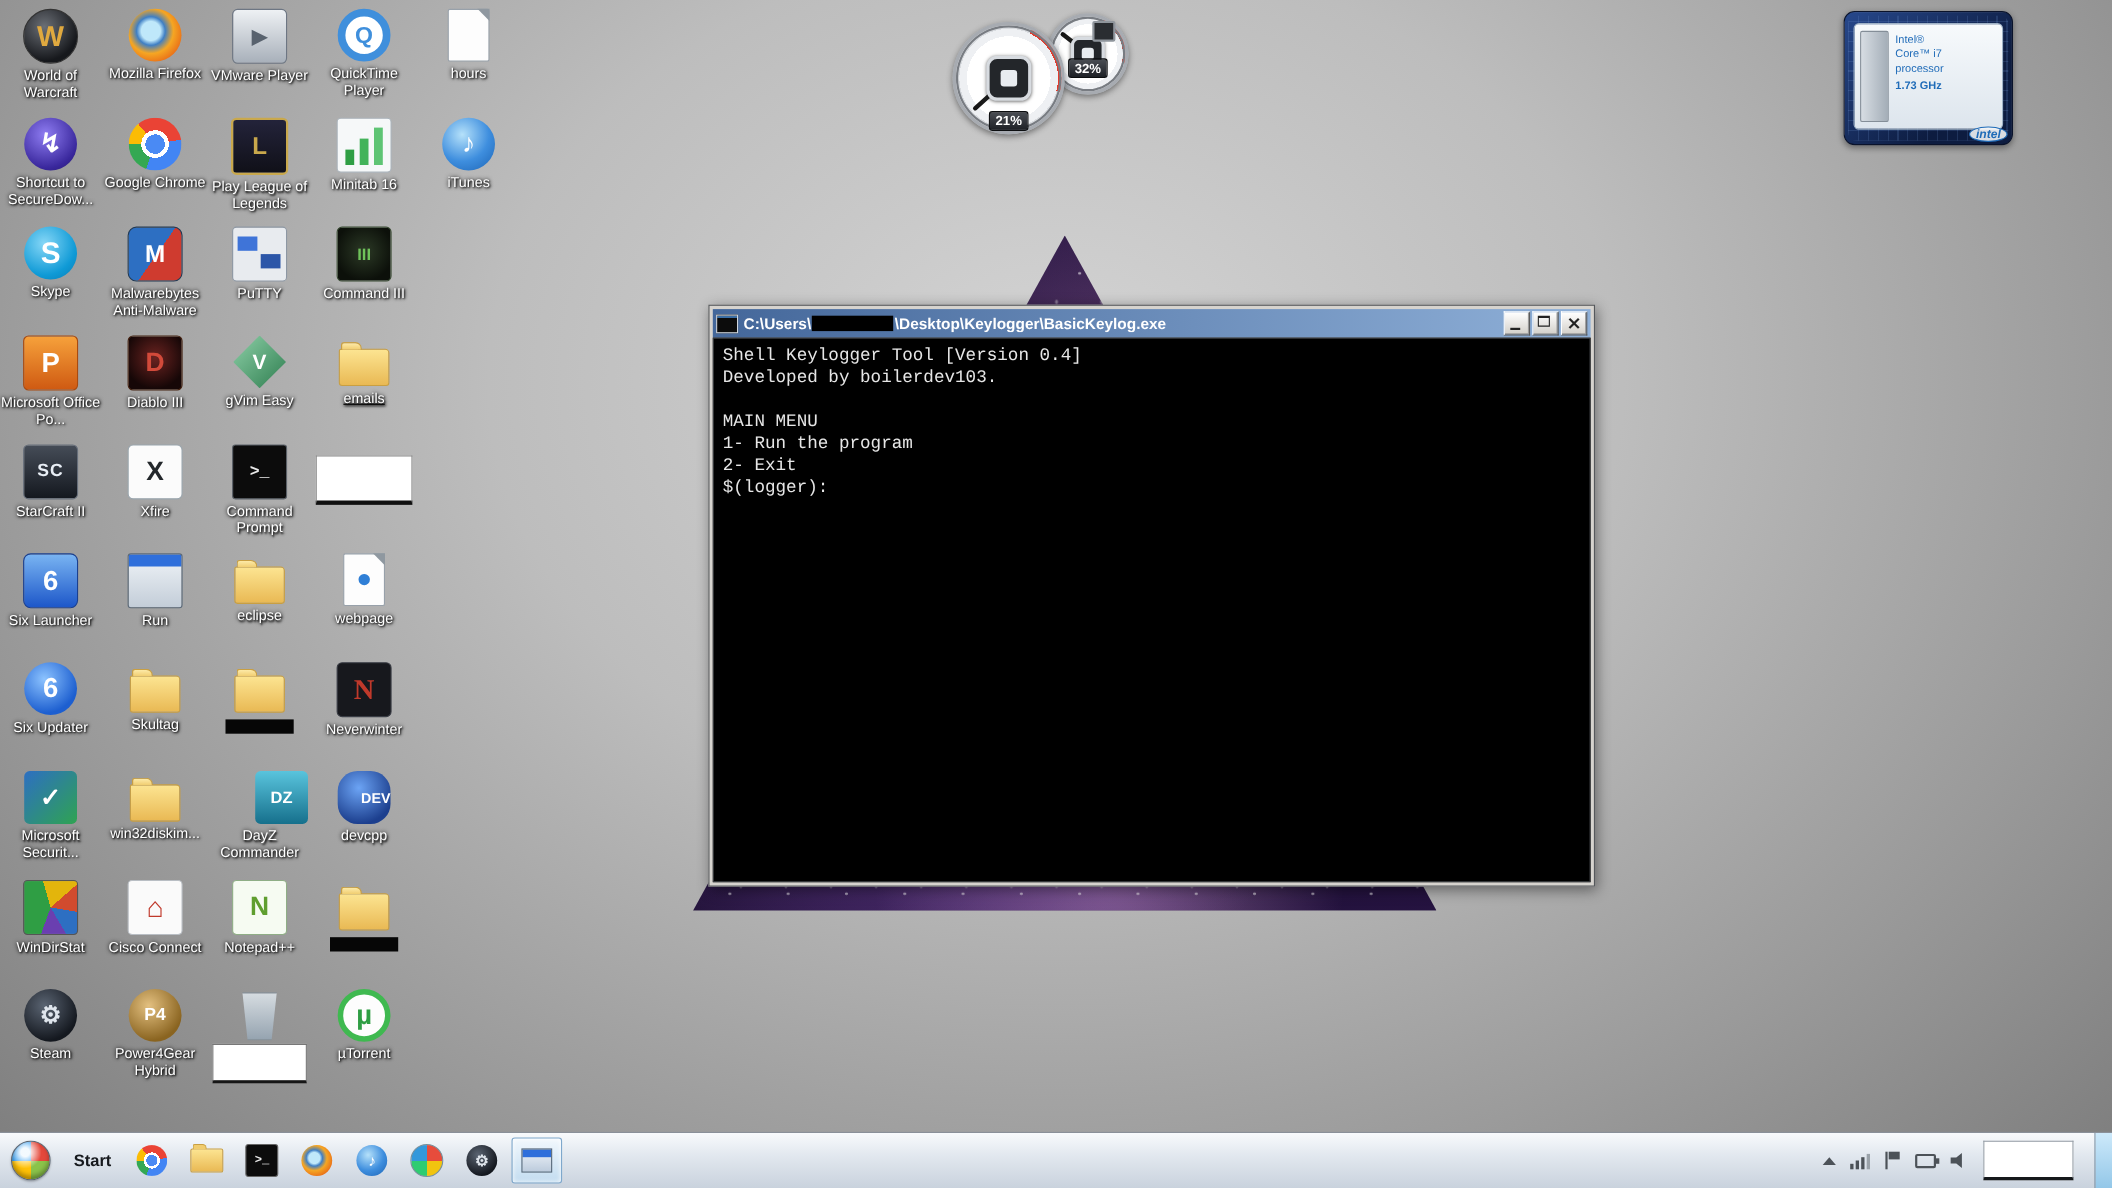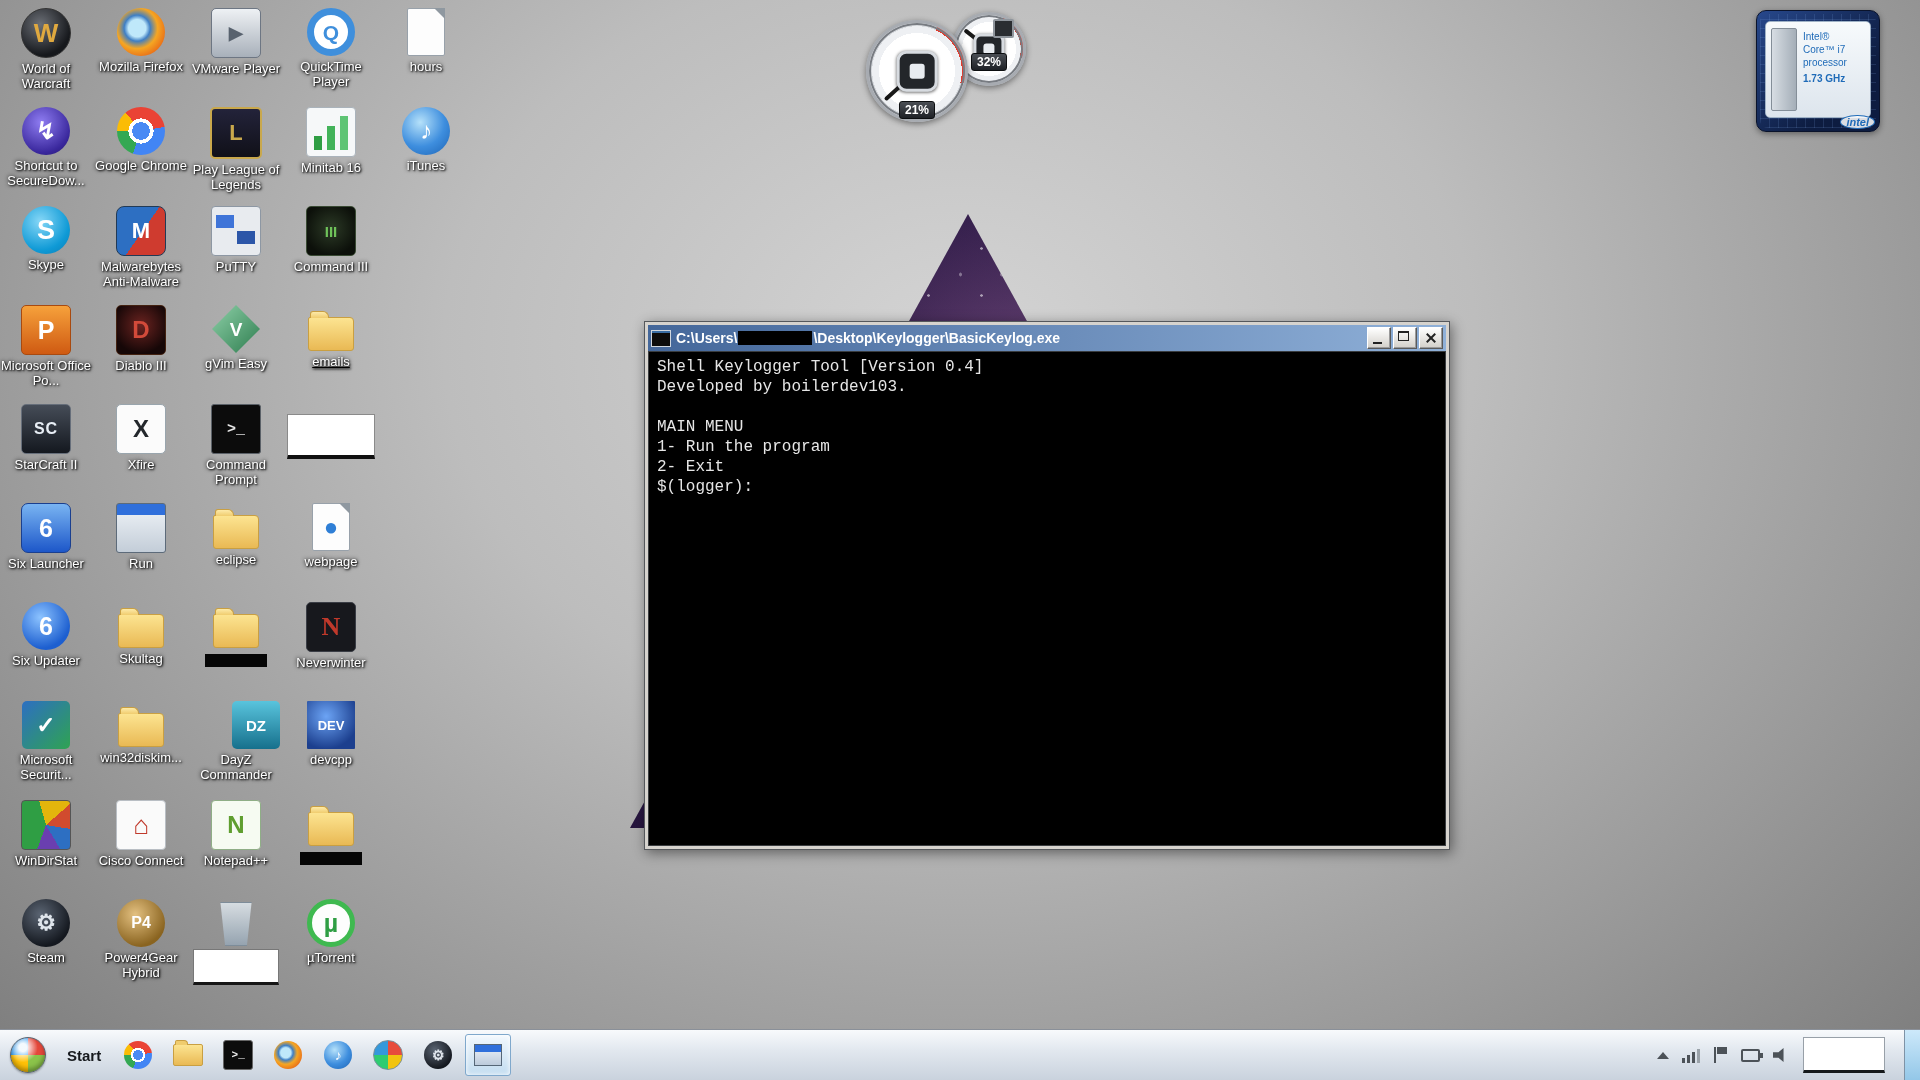--- a/index.html
+++ b/index.html
@@ -60,21 +60,21 @@
   .i-starcraft2{background:linear-gradient(#454c57,#14181f);border:1px solid #666e7a;border-radius:5px;color:#e8eef5;font-size:16px;letter-spacing:1px;}
   .i-xfire{background:#fbfbfb;border:1px solid #99a5ad;border-radius:5px;color:#23272b;font-size:24px;}
   .i-cmd{background:#0c0c0c;border:1px solid #5b6168;border-radius:3px;color:#e8e8e8;font-family:"Liberation Mono",monospace;font-size:15px;}
   .i-webpage .glyph{color:#2f7fd6;font-size:24px;}
   .i-sixlauncher{border-radius:7px;background:linear-gradient(#79b4f2,#1d57c9);color:#fff;font-size:25px;border:1px solid #1a3f8f;}
   .i-run{background:linear-gradient(#2f6fdb,#2f6fdb) 0 0/100% 11px no-repeat,linear-gradient(#f0f4f8,#c3cdd8);border:1px solid #5d6b7a;border-radius:3px;}
   .i-sixupdater{border-radius:50%;background:radial-gradient(circle at 38% 32%,#8cc3ff,#1d5fd0 70%);color:#fff;font-size:25px;}
   .i-neverwinter{background:#17181d;border:1px solid #3a3d45;border-radius:5px;color:#c0392b;font-size:26px;font-family:"Liberation Serif",serif;}
   .i-mssecurity{border-radius:5px;background:linear-gradient(135deg,#2d6fc2,#2fa352);color:#fff;font-size:23px;}
   .i-dayz{border-radius:5px;background:linear-gradient(#59c4dd,#16708c);color:#fff;font-size:15px;margin-left:40px;}
-  .i-devcpp{border-radius:1px;background:radial-gradient(circle at 40% 32%,#6ca4f5,#1c3f8e 75%);color:#fff;font-size:13px;}
+  .i-devcpp{border-radius:18px;background:radial-gradient(circle at 40% 32%,#6ca4f5,#1c3f8e 75%);color:#fff;font-size:13px;justify-content:flex-end;}
   .i-windirstat{border-radius:4px;border:1px solid #555;
       background:conic-gradient(from 200deg,#2f9e44 0 40%,#e3b50c 40% 58%,#d14b2e 58% 72%,#2d6fc2 72% 86%,#6a3fb0 86% 100%);}
   .i-cisco{background:#fafafa;border:1px solid #b9bec4;border-radius:4px;color:#c0392b;font-size:26px;}
   .i-notepadpp{background:#f6fbf2;border:1px solid #8fae86;border-radius:4px;color:#5f9e2f;font-size:24px;}
   .i-steam{border-radius:50%;background:radial-gradient(circle at 38% 32%,#5a6472,#14181f 72%);color:#dfe5ec;font-size:22px;}
   .i-power4gear{border-radius:50%;background:radial-gradient(circle at 38% 32%,#e3c080,#8a6420 72%);color:#fff;font-size:16px;}
   .i-bin{width:32px;height:42px;margin-top:3px;background:linear-gradient(rgba(232,240,246,.78),rgba(150,168,184,.78));
       border:1px solid #7d8c99;clip-path:polygon(4% 0,96% 0,82% 100%,18% 100%);}
   .i-utorrent{border-radius:50%;background:#fdfdfd;border:5px solid #3fb950;color:#2f9e44;font-size:25px;width:38px;height:38px;}
 
@@ -93,36 +93,36 @@
   .cap::after{content:"";position:absolute;inset:28%;background:#e8ecf0;border-radius:3px;}
   .gauge-badge{position:absolute;left:50%;bottom:3%;transform:translateX(-50%);z-index:4;
       background:linear-gradient(#4a4e54,#1e2126);color:#fff;font:bold 12px "Liberation Sans",sans-serif;
       padding:1px 5px;border-radius:3px;border:1px solid #0c0e10;}
   .gauge-cpu{left:866px;top:20px;width:102px;height:102px;z-index:4;}
   .gauge-ram{left:952px;top:12px;width:74px;height:74px;z-index:3;}
   .gauge-ram .gauge-badge{bottom:20%;}
   .chip-ic{position:absolute;left:56%;top:10%;width:17px;height:15px;background:#2a2d31;border:2px solid #8f959c;border-radius:2px;z-index:4;}
 
   
-  .intel{position:absolute;left:1756px;top:10px;width:122px;height:120px;border-radius:10px;z-index:3;
-      background:linear-gradient(135deg,#27488c,#0d1c40 70%);border:1px solid #0a132b;box-shadow:0 2px 6px rgba(0,0,0,.4);}
+  .intel{position:absolute;left:1676px;top:10px;width:122px;height:120px;border-radius:10px;z-index:3;
+      background:linear-gradient(135deg,#27488c,#0d1c40 70%);border:1px solid #0a132b;box-shadow:0 2px 6px rgba(0,0,0,.4);padding-left:30px;}
   .intel::before{content:"";position:absolute;inset:3px;border-radius:8px;
       background:repeating-linear-gradient(90deg,rgba(120,160,220,.18) 0 1px,transparent 1px 9px),
                  repeating-linear-gradient(0deg,rgba(120,160,220,.18) 0 1px,transparent 1px 9px);}
   .intel-panel{position:absolute;inset:10px 8px 13px 8px;background:linear-gradient(#f7fafc,#dde5ed);
       border-radius:5px;border:1px solid #9fb2c6;display:flex;gap:6px;padding:6px 5px;}
   .intel-chip{width:24px;background:linear-gradient(90deg,#d7dde3,#a4aeb8);border:1px solid #848e98;border-radius:2px;flex:none;}
   .intel-text{flex:1;font-size:10px;color:#1f6bb8;line-height:1.3;padding-top:2px;}
   .intel-text .ghz{font-weight:bold;margin-top:3px;}
   .intel-logo{position:absolute;right:4px;bottom:2px;font-style:italic;font-weight:bold;font-size:11px;color:#1f6bb8;
       border:1px solid #1f6bb8;border-radius:50%;padding:0 5px;background:rgba(255,255,255,.85);}
 
   
   .console{position:absolute;left:644px;top:277px;width:806px;height:529px;z-index:6;
-      background:#d6d3ce;border:1px solid #55585c;box-shadow:2px 3px 12px rgba(0,0,0,.45);box-sizing:border-box;padding:3px;margin-top:44px;}
+      background:#d6d3ce;border:1px solid #55585c;box-shadow:2px 3px 12px rgba(0,0,0,.45);box-sizing:border-box;padding:3px;}
   .titlebar{display:flex;align-items:center;gap:5px;padding:0 3px;height:26px;
       background:linear-gradient(90deg,#44679a,#8fb0d8);cursor:default;}
   .cmd-ic{width:18px;height:15px;background:#0c0c0c;border:1px solid #cfd6de;flex:none;
       box-shadow:inset 0 2px 0 #3a6ea5;}
   .title-text{flex:1;color:#fff;font-weight:bold;font-size:14px;white-space:nowrap;overflow:hidden;display:flex;align-items:center;}
   .title-redact{display:inline-block;width:74px;height:14px;background:#000;margin:0 1px;flex:none;}
   .win-buttons{display:flex;gap:2px;flex:none;}
   .wbtn{width:22px;height:20px;background:linear-gradient(#ffffff,#d2cfc9);border:1px solid;border-color:#fff #5a5a5a #5a5a5a #fff;
       box-shadow:inset -1px -1px 0 #9a9a9a;position:relative;cursor:pointer;}
   .g-min::after{content:"";position:absolute;left:5px;bottom:4px;width:9px;height:2px;background:#222;}

